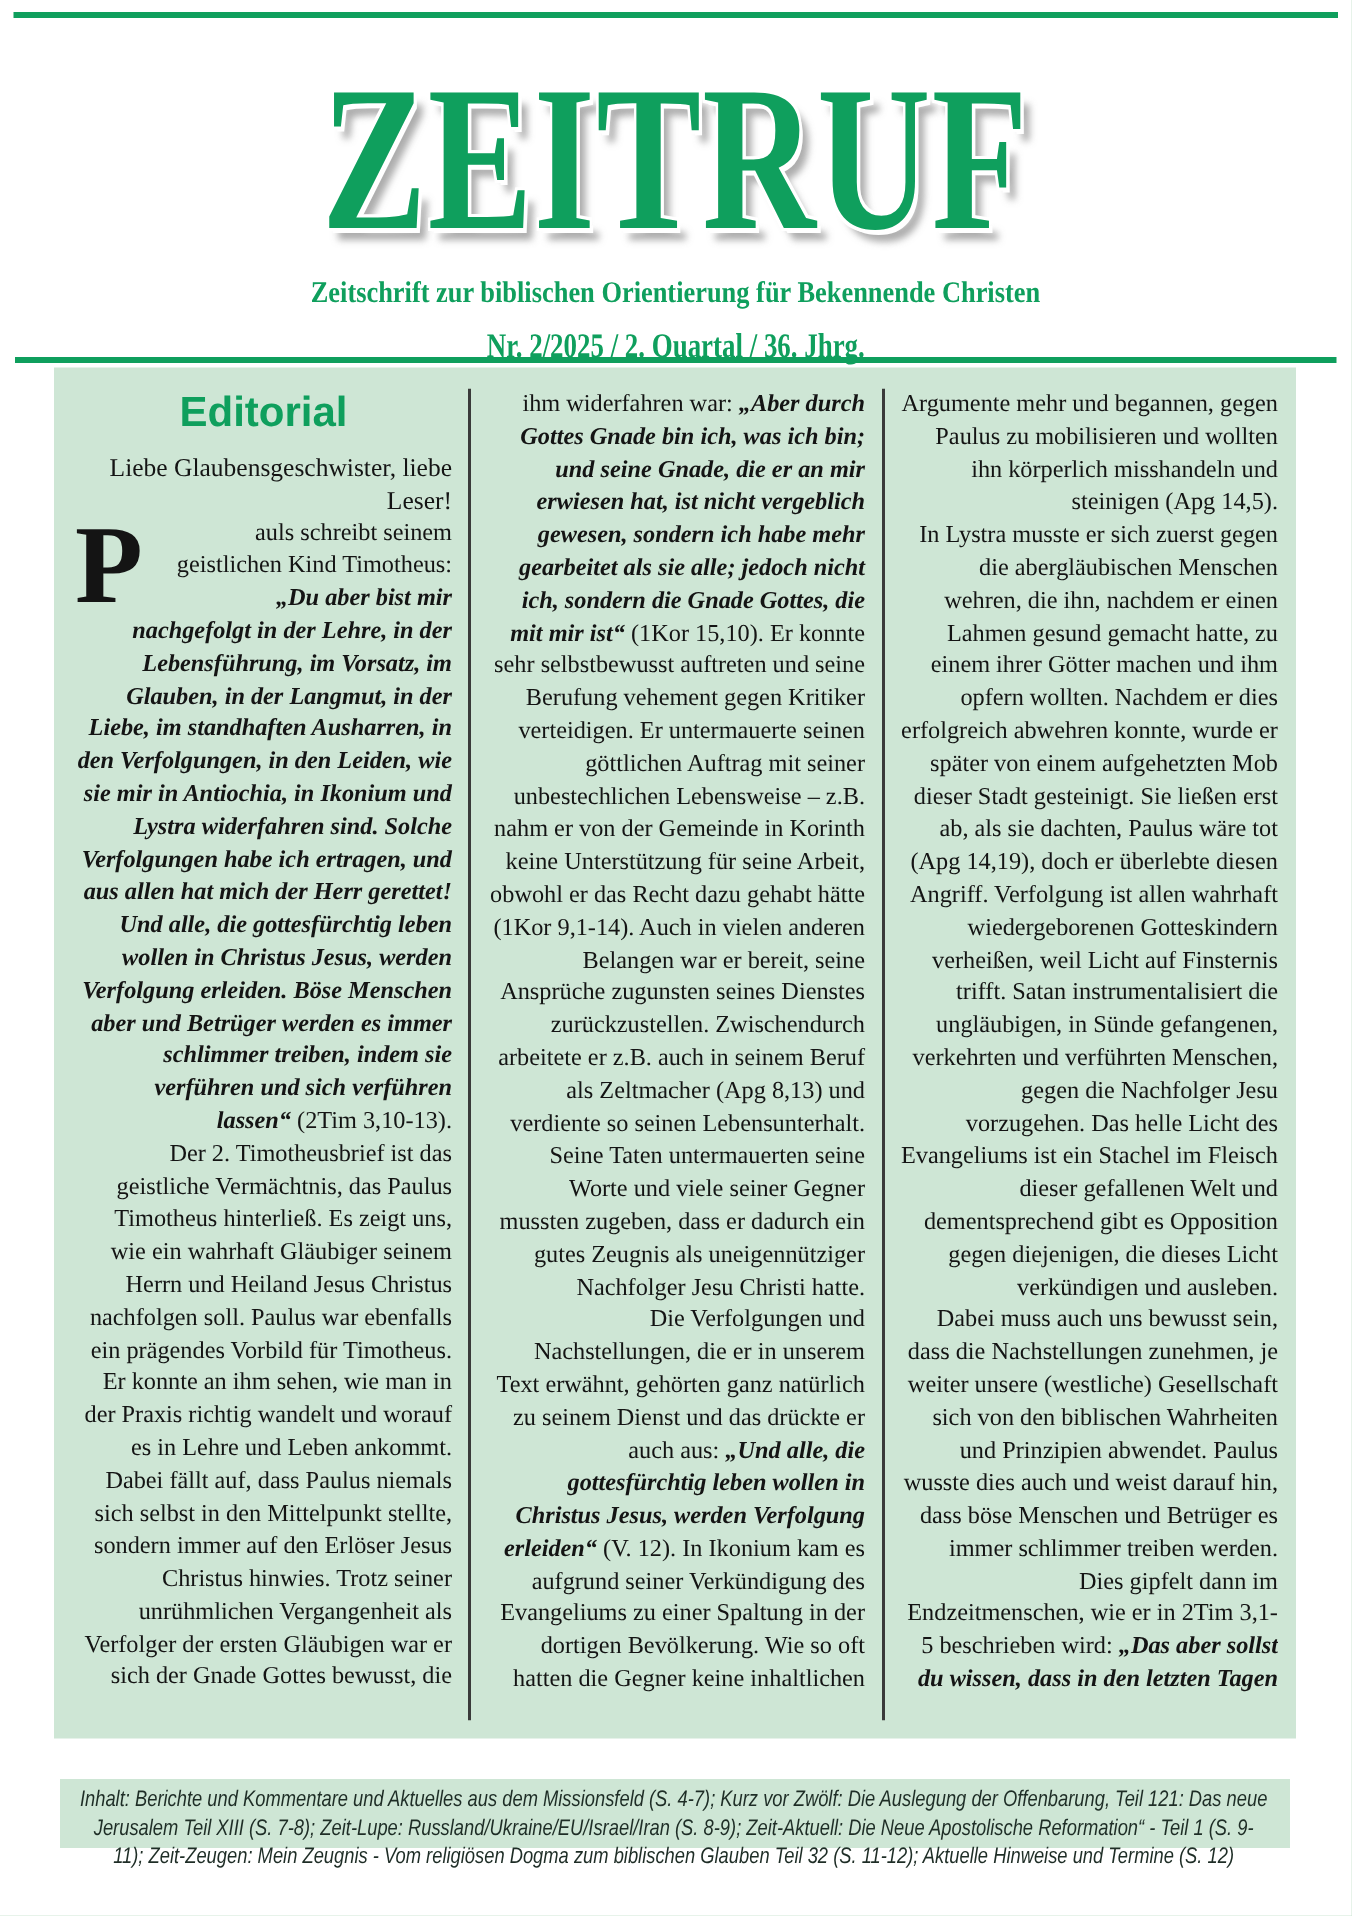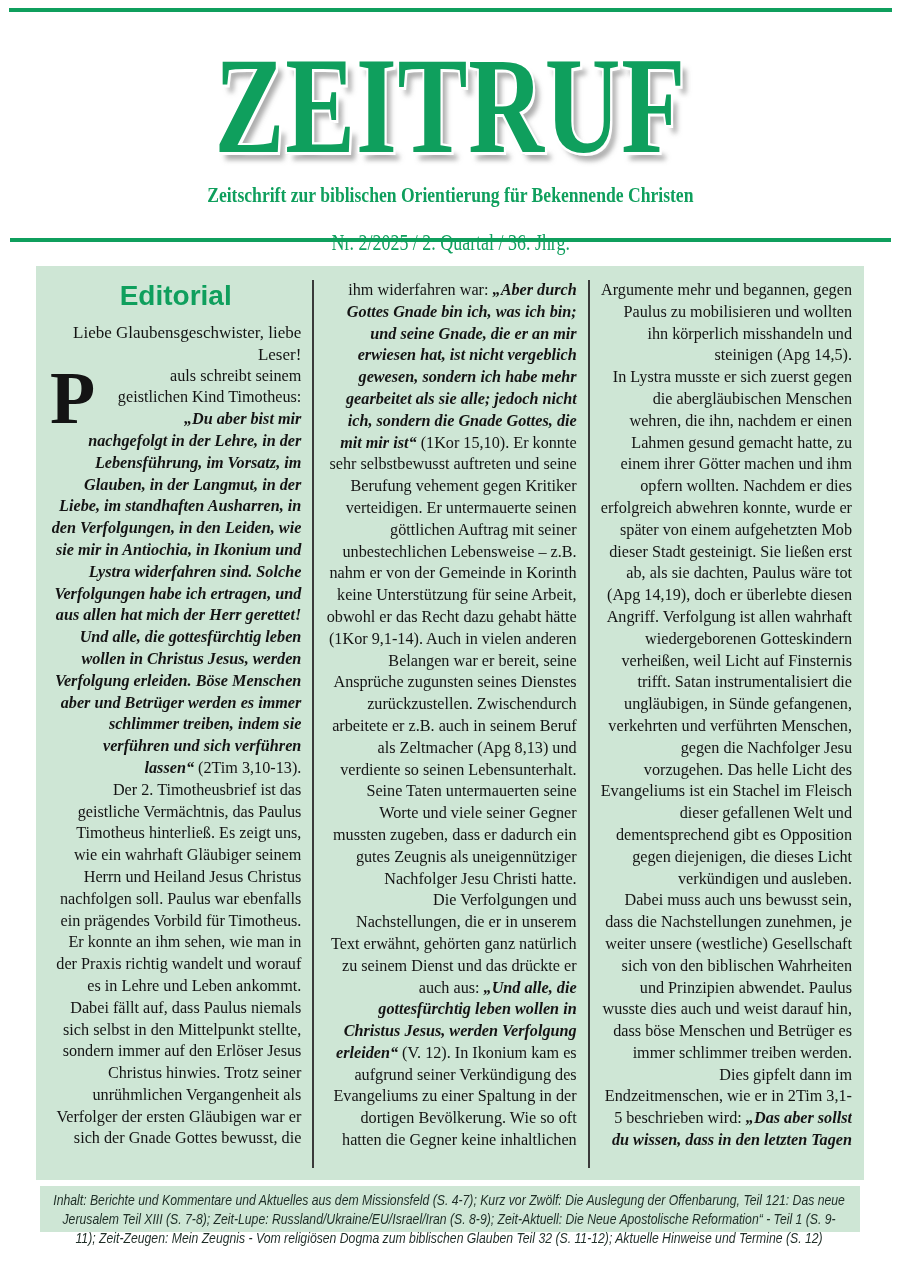--- a/index.html
+++ b/index.html
@@ -36,28 +36,28 @@
       -2px -2px 0 #ffffff, 2px -2px 0 #ffffff,
       -2px  2px 0 #ffffff, 3px  3px 0 #ffffff,
        8px  8px 6px rgba(105,105,105,0.55);
   }
   .mag-subtitle {
     margin-top: 14px; font-size: 20px; font-weight: bold;
     color: var(--accent-green); white-space: nowrap; line-height: 34px;
   }
   .mag-subtitle .squeeze { display: inline-block; transform: scaleX(0.88); transform-origin: 50% 50%; }
   .issue-line {
-    margin-top: 17px; font-size: 23px; font-weight: normal;
+    margin-top: 5px; font-size: 23px; font-weight: bold;
     color: var(--accent-green); white-space: nowrap; line-height: 28px;
   }
   .issue-line .squeeze { display: inline-block; transform: scaleX(0.78); transform-origin: 50% 50%; }
 
   
   .panel {
-    position: absolute; top: 266px; left: 36px; width: 828px; height: 914px;
+    position: absolute; top: 245px; left: 36px; width: 828px; height: 914px;
     background: var(--panel-mint);
     box-sizing: border-box;
     padding: 14px 12px 12px 14px;
   }
   .article {
     height: 100%;
     column-count: 3; column-gap: 24px; column-fill: auto;
     column-rule: 2px solid var(--column-rule);
     overflow: hidden;
     color: var(--body-text);

